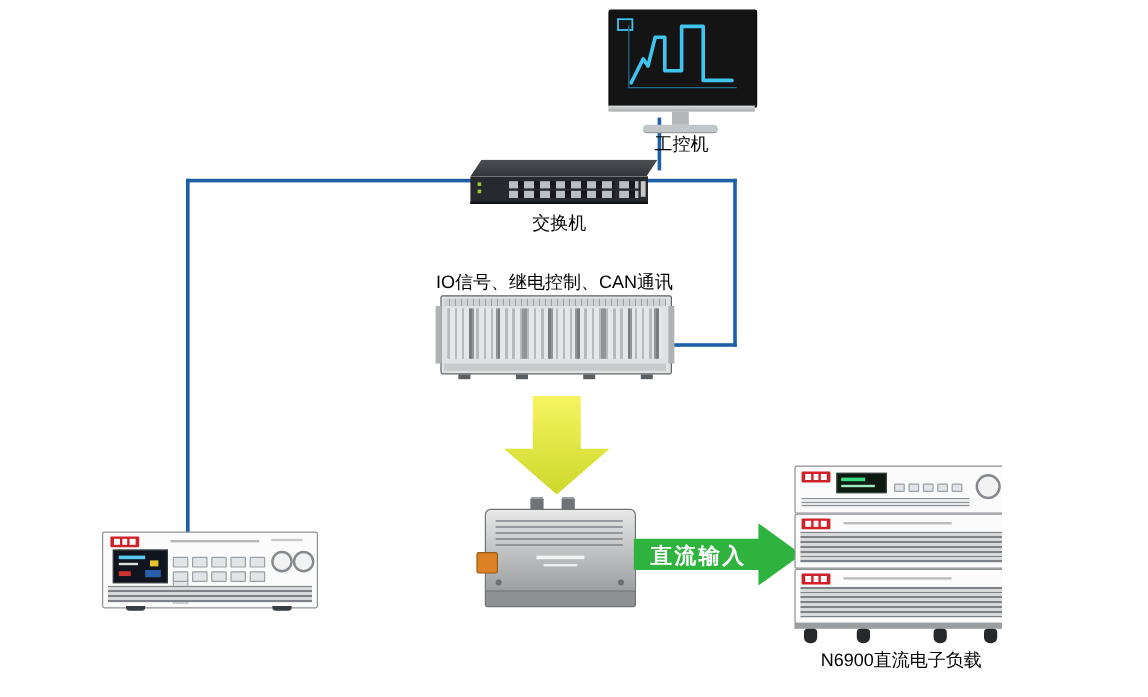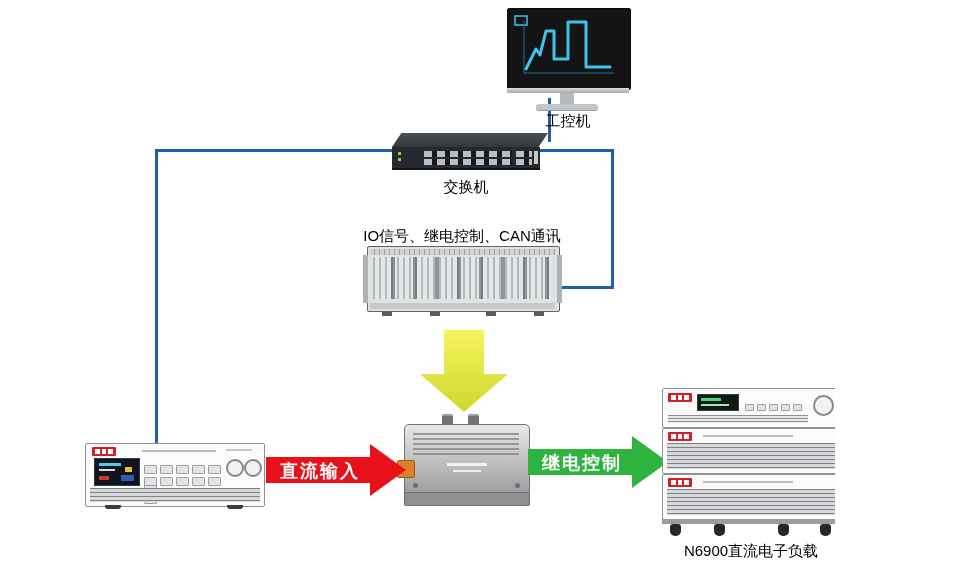--- a/index.html
+++ b/index.html
@@ -95,32 +95,26 @@
       <div class="fins abs" style="left:8px;top:8px;width:106px;height:22px;opacity:.8;"></div>
       <div class="abs" style="left:42px;top:38px;width:40px;height:3px;background:#f2f2f2;"></div>
       <div class="abs" style="left:48px;top:45px;width:28px;height:2px;background:#eeeeee;"></div>
       <div class="abs" style="left:8px;top:58px;width:5px;height:5px;background:#6d7073;border-radius:50%;"></div>
       <div class="abs" style="left:110px;top:58px;width:5px;height:5px;background:#6d7073;border-radius:50%;"></div>
     </div>
     <div class="abs" style="left:-7px;top:48px;width:16px;height:16px;background:#dd8126;border:1px solid #9c5a12;border-radius:2px;"></div>
     <div class="abs" style="left:0;top:80px;width:124px;height:12px;background:#8e9193;border:1px solid #6e7174;border-radius:2px;"></div>
   </div>
 
-  <div class="abs" style="left:266px;top:444px;width:140px;height:52px;">
-    <svg width="140" height="52" viewBox="0 0 140 52">
-      <polygon points="0,13 104,13 104,0 140,26 104,52 104,39 0,39" fill="#e8111a"></polygon>
-    </svg>
-    <span class="arrow-text" style="left:8px;top:15px;width:92px;">直流输入</span>
-  </div>
 
   <div class="abs" style="left:528px;top:436px;width:140px;height:52px;">
     <svg width="140" height="52" viewBox="0 0 140 52">
       <polygon points="0,13 104,13 104,0 140,26 104,52 104,39 0,39" fill="#2eb33e"></polygon>
     </svg>
-    <span class="arrow-text" style="left:8px;top:15px;width:92px;">继电控制</span>
+    <span class="arrow-text" style="left:8px;top:15px;width:92px;">直流输入</span>
   </div>
 
   <div class="abs" style="left:85px;top:443px;width:178px;height:68px;">
     <div class="panel abs" style="left:0;top:0;width:178px;height:62px;">
       <div class="brand abs" style="left:6px;top:3px;width:24px;height:9px;">
         <i style="left:3px;top:2px;width:5px;height:5px;"></i>
         <i style="left:10px;top:2px;width:4px;height:5px;"></i>
         <i style="left:16px;top:2px;width:5px;height:5px;"></i>
       </div>
       <div class="abs" style="left:56px;top:6px;width:74px;height:2px;background:#b9b9b9;"></div>

